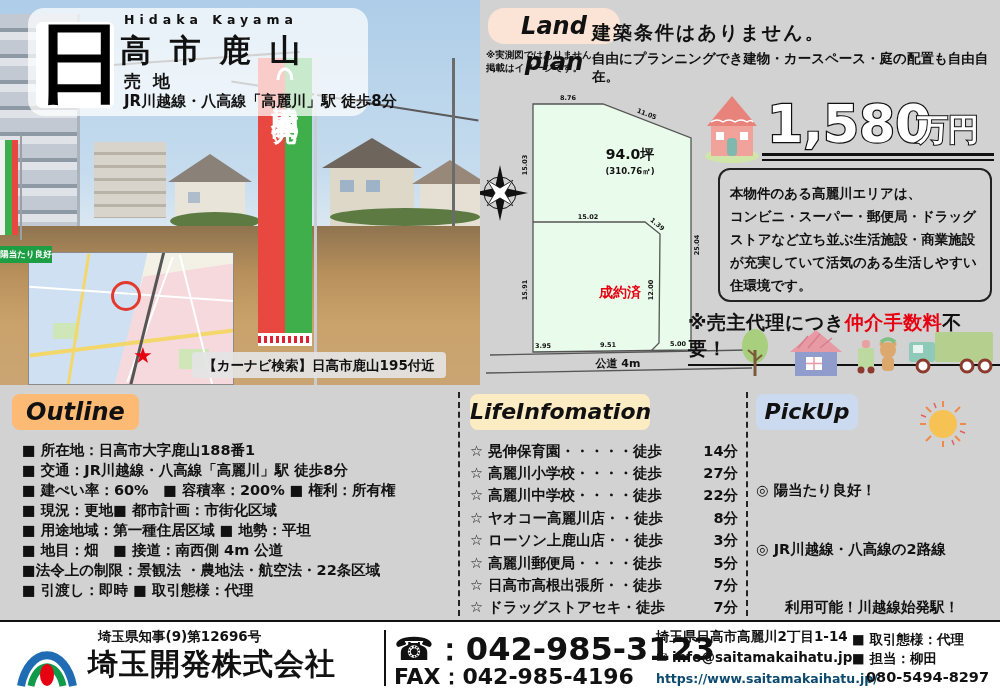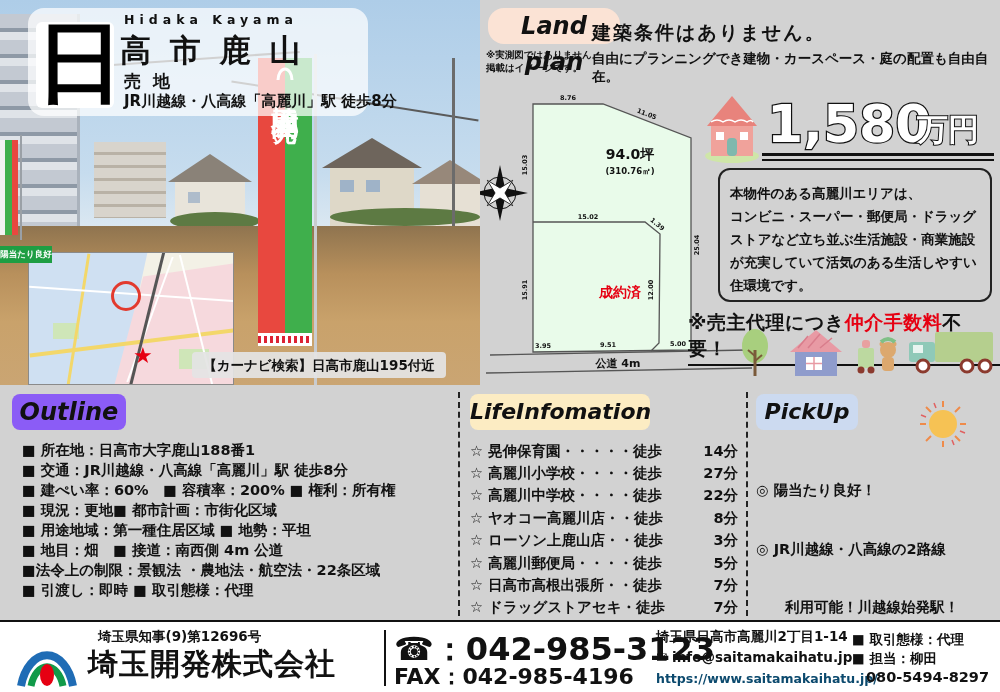--- a/index.html
+++ b/index.html
@@ -86,21 +86,21 @@
               padding:12px 10px; font-size:13.5px; font-weight:900; line-height:23px; }
   .agency { position:absolute; left:688px; top:310px; font-size:19px; font-weight:900;
             border-bottom:2.5px solid #111; padding-bottom:2px; letter-spacing:0.5px; }
   .agency .red { color:#e60012; }
   .deco { position:absolute; }
 
   
   .vdivider { position:absolute; top:392px; height:224px; border-left:2px dashed #222; }
   .sec-badge { position:absolute; border-radius:8px; font-weight:bold; font-style:italic;
                text-align:center; }
-  .outline-badge { left:12px; top:394px; width:114px; height:36px; background:#8b5cf6;
+  .outline-badge { left:12px; top:394px; width:127px; height:36px; background:#fdba74;
                    font-size:24px; line-height:36px; }
   .outline-items { position:absolute; left:22px; top:440px; width:432px; font-size:14.5px;
                    font-weight:900; line-height:20px; }
   .life-badge { left:470px; top:394px; width:180px; height:36px; background:#fcecc3;
                 font-size:22px; line-height:36px; }
   .life-items { position:absolute; left:470px; top:440px; width:268px; }
   .life-row { display:flex; font-size:14.5px; font-weight:900; height:22.4px; align-items:center; }
   .life-row .t { margin-left:auto; }
   .pickup-badge { left:756px; top:394px; width:102px; height:36px; background:#ccdaf0;
                   font-size:22px; line-height:36px; }

